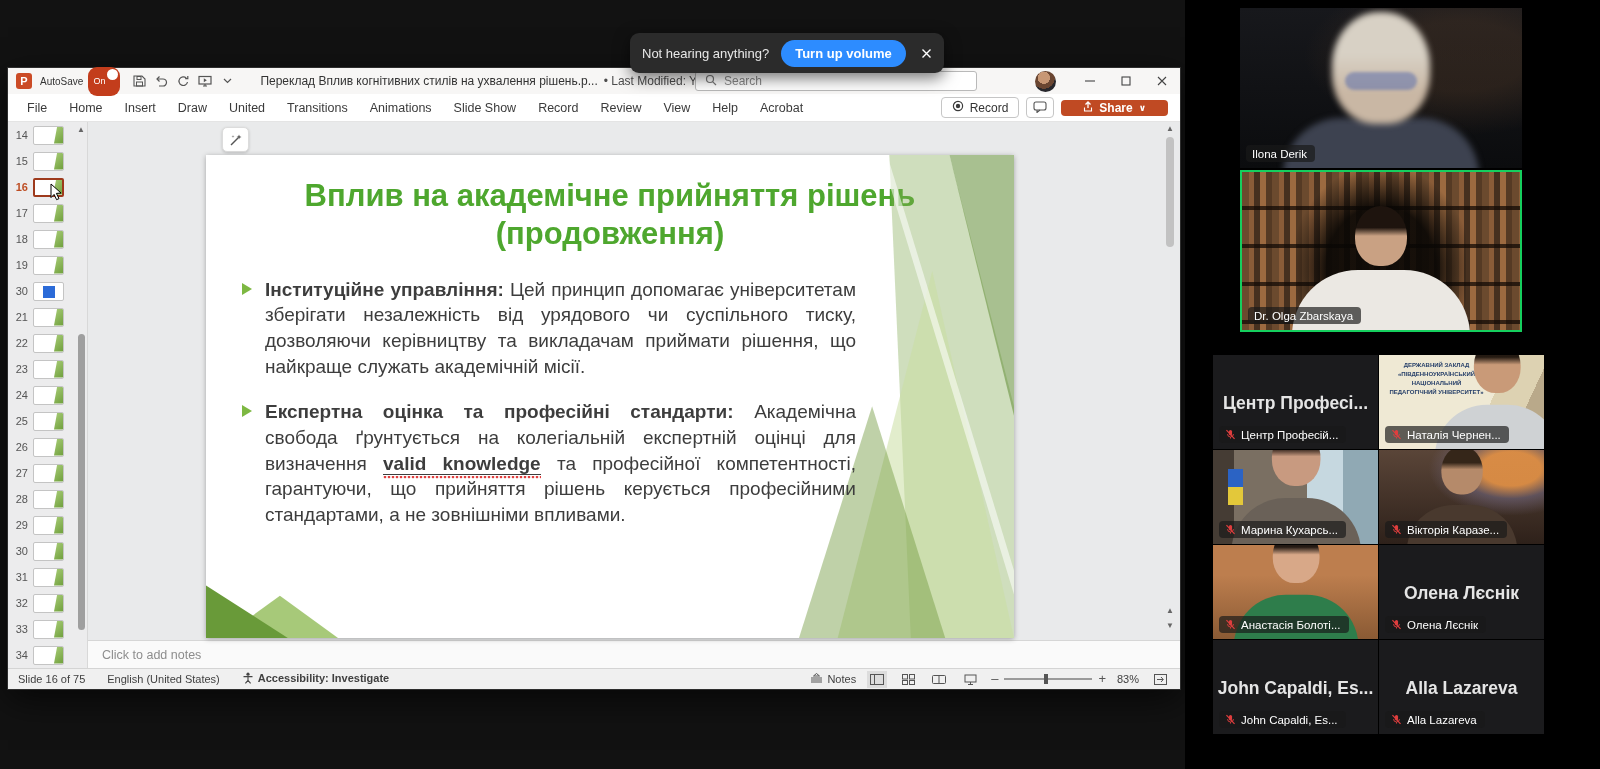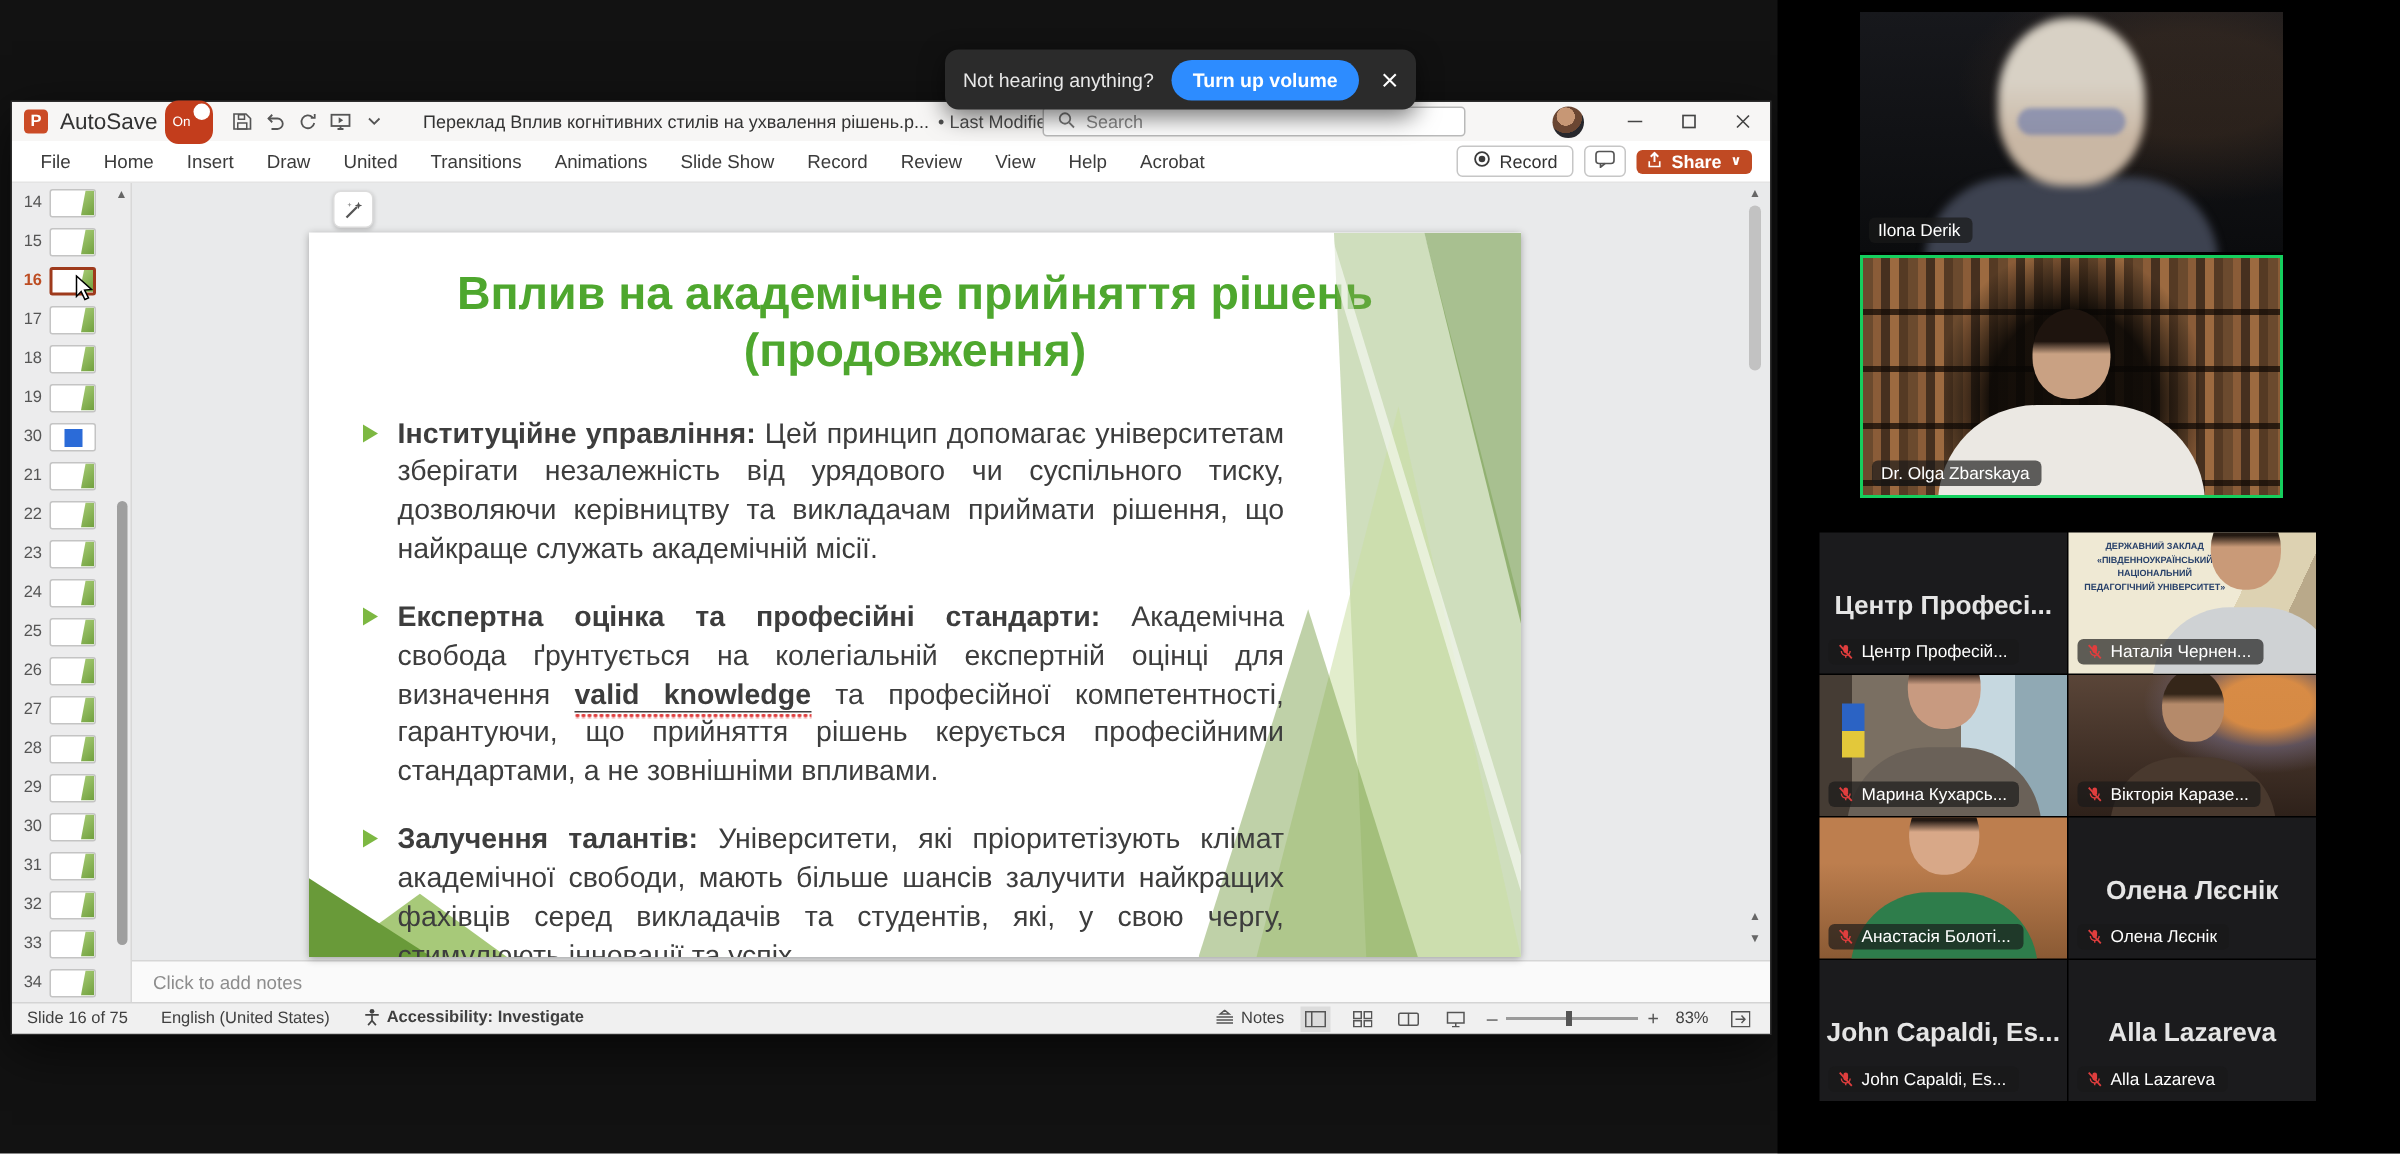--- a/index.html
+++ b/index.html
@@ -13,42 +13,42 @@
   .toast-btn{background:#2d8cff;color:#fff;font-weight:bold;font-size:13px;border-radius:15px;padding:6px 14px;white-space:nowrap;cursor:pointer}
   .toast-x{margin-left:auto;display:flex;align-items:center;cursor:pointer}
 
   
   .ppt{position:absolute;left:8px;top:68px;width:1172px;height:621px;background:#fff;
     box-shadow:0 0 0 1px #2e2e2e,0 10px 34px rgba(0,0,0,.65)}
 
   .titlebar{height:26px;background:#f7f6f5;display:flex;align-items:center;position:relative;padding-left:8px}
   .ppt-logo{width:16px;height:16px;border-radius:3px;background:#cb4b26;color:#fff;font-size:11px;font-weight:bold;
     display:flex;align-items:center;justify-content:center;margin-right:8px}
-  .autosave-lbl{font-size:15px;color:#333;margin-right:5px}
+  .autosave-lbl{font-size:10px;color:#333;margin-right:5px}
   .toggle{width:32px;height:29px;border-radius:9px;background:#c33d1c;position:relative;display:flex;align-items:center;margin-right:8px;cursor:pointer}
   .toggle .t-txt{color:#fff;font-size:9px;padding-left:5px}
   .toggle .knob{position:absolute;right:2px;top:2px;width:11px;height:11px;border-radius:50%;background:#fff}
   .tbi{width:22px;height:22px;display:flex;align-items:center;justify-content:center;cursor:pointer}
   .tb-title{font-size:12px;color:#333;margin-left:22px;white-space:nowrap;display:flex;align-items:center;gap:6px}
   .tb-title .mod{color:#4d4d4d}
   .tb-search{position:absolute;left:687px;top:3px;width:282px;height:20px;border:1px solid #b9b9b9;border-radius:3px;
     background:#fff;display:flex;align-items:center;gap:7px;padding-left:9px;font-size:12px;color:#8a8a8a;cursor:text}
   .tb-right{margin-left:auto;display:flex;align-items:center;height:100%}
   .avatar{width:21px;height:21px;border-radius:50%;margin-right:16px;cursor:pointer;
     background:radial-gradient(circle at 42% 32%,#c79775 0 32%,#6a4632 33% 58%,#27272c 59%)}
   .wbtn{width:36px;height:26px;display:flex;align-items:center;justify-content:center;cursor:pointer}
 
   .menubar{height:28px;background:#fff;border-bottom:1px solid #e4e4e4;display:flex;align-items:center;padding:0 8px}
   #ribbon-tabs{display:flex;align-items:center}
   .rtab{font-size:12.5px;color:#3b3b3b;padding:0 11px;line-height:28px;cursor:pointer;white-space:nowrap}
   .mb-right{margin-left:auto;display:flex;align-items:center;gap:7px;padding-right:4px}
   .record-pill{border:1px solid #c6c6c6;border-radius:4px;height:21px;padding:0 10px;font-size:12px;color:#333;
     display:flex;gap:6px;align-items:center;background:#fff;cursor:pointer}
   .comment-pill{border:1px solid #c6c6c6;border-radius:4px;width:28px;height:21px;display:flex;align-items:center;justify-content:center;background:#fff;cursor:pointer}
-  .share-pill{background:#c04a23;color:#fff;border-radius:4px;height:16px;padding:0 7px;font-size:12px;font-weight:bold;
+  .share-pill{background:#c04a23;color:#fff;border-radius:4px;height:16px;padding:0 22px;font-size:12px;font-weight:bold;
     display:flex;gap:6px;align-items:center;cursor:pointer}
 
   .content{display:flex;height:546px;position:relative}
   
   .thumbs{width:80px;background:#ececed;border-right:1px solid #d8d8d8;position:relative}
   .trow{height:26px;display:flex;align-items:center;cursor:pointer}
   .trow .num{width:25px;text-align:right;font-size:11px;color:#555;padding-right:5px}
   .tbox{width:31px;height:19px;background:#fff;border:1px solid #c4c4c4;border-radius:2px;position:relative;overflow:hidden}
   .tbox::after{content:'';position:absolute;right:0;top:0;width:9px;height:100%;
     background:linear-gradient(135deg,#a9cd78,#6f9f3c);clip-path:polygon(35% 0,100% 0,100% 100%,0 100%)}
@@ -412,25 +412,20 @@
               <b>Інституційне управління:</b>
               <span>Цей принцип допомагає університетам зберігати незалежність від урядового чи суспільного тиску, дозволяючи керівництву та викладачам приймати рішення, що найкраще служать академічній місії.</span>
             </div>
             <div class="sb">
               <span class="mk"></span>
               <b>Експертна оцінка та професійні стандарти:</b>
               <span>Академічна свобода ґрунтується на колегіальній експертній оцінці для визначення</span>
               <span class="vk">valid knowledge</span>
               <span>та професійної компетентності, гарантуючи, що прийняття рішень керується професійними стандартами, а не зовнішніми впливами.</span>
             </div>
-            <div class="sb">
-              <span class="mk"></span>
-              <b>Залучення талантів:</b>
-              <span>Університети, які пріоритетізують клімат академічної свободи, мають більше шансів залучити найкращих фахівців серед викладачів та студентів, які, у свою чергу, стимулюють інновації та успіх.</span>
-            </div>
           </div>
         </div>
 
         <div class="sa-scroll">
           <span class="sa-up">▲</span>
           <div class="sa-thumb"></div>
           <div class="sa-bottom">
             <span>▲</span>
             <span>▼</span>
           </div>

